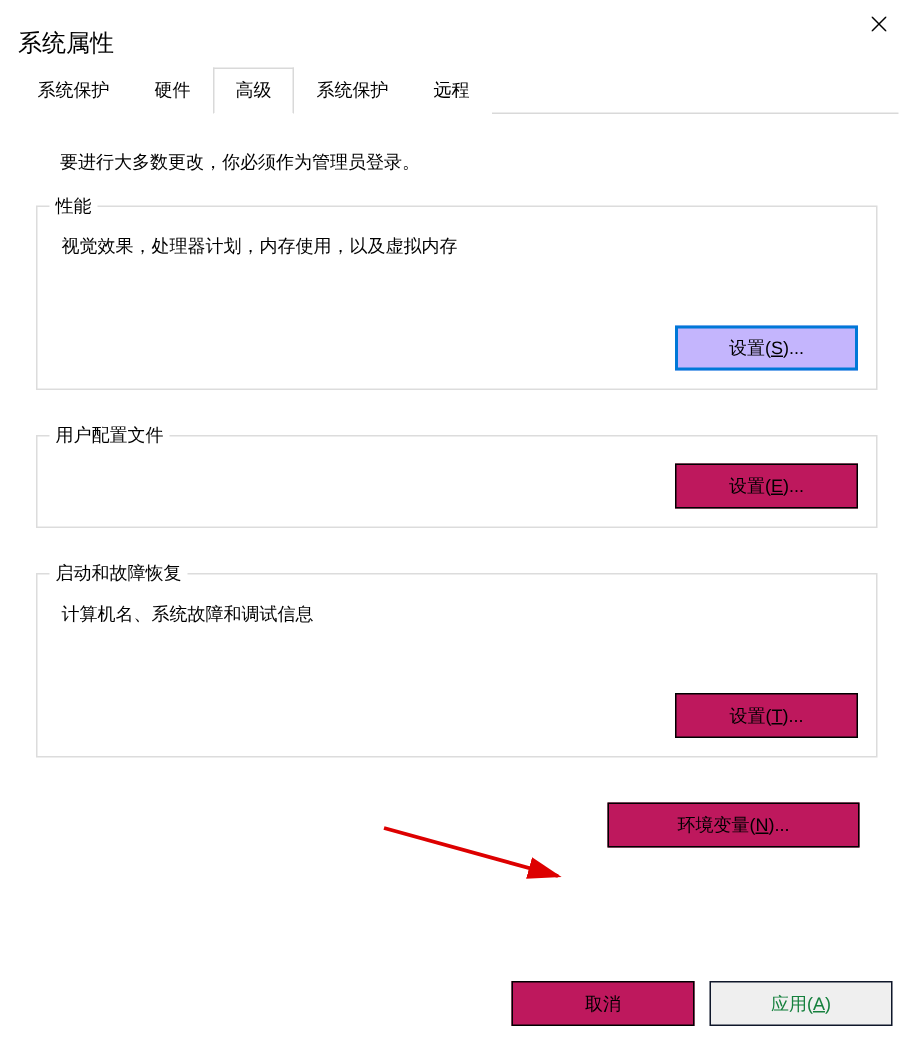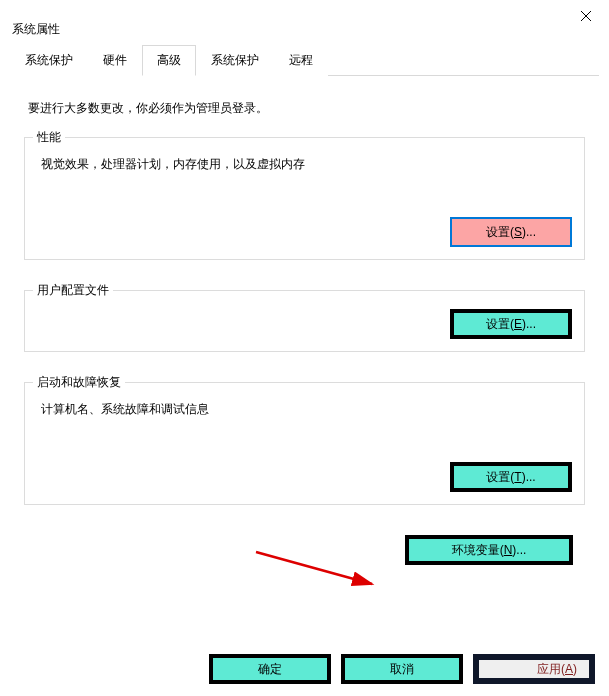--- a/index.html
+++ b/index.html
@@ -12,21 +12,21 @@
       position: relative;
       overflow: hidden;
     }
     .titlebar {
       height: 36px;
       display: flex;
       align-items: center;
       padding: 0 12px;
       position: relative;
     }
-    .titlebar .title { font-size: 12px; margin-top: 23px; }
+    .titlebar .title { font-size: 16px; margin-top: 23px; }
     .titlebar .close {
       position: absolute;
       right: 0; top: 0;
       width: 46px; height: 32px;
       display: flex;
       align-items: center;
       justify-content: center;
       cursor: pointer;
     }
     .titlebar .close svg { width: 10px; height: 10px; }
@@ -47,21 +47,21 @@
     }
     .tab.active {
       border: 1px solid #d9d9d9;
       border-bottom: 1px solid #fff;
     }
     .content {
       padding: 16px 24px 8px 24px;
     }
     .intro {
       font-size: 12px;
-      margin: 8px 8px 20px 4px;
+      margin: 8px 8px 20px 16px;
     }
     .group {
       border: 1px solid #dcdcdc;
       margin-bottom: 30px;
       position: relative;
       padding: 18px 12px 12px 12px;
     }
     .group-title {
       position: absolute;
       top: -9px;
@@ -75,37 +75,36 @@
       margin-bottom: 44px;
       padding-left: 4px;
     }
     .btn-row {
       display: flex;
       justify-content: flex-end;
     }
     .btn {
       min-width: 122px;
       height: 30px;
-      border: 4px solid #000000;
-      background: #5eead4;
+      border: 1px solid #000000;
+      background: #be185d;
       font-family: inherit;
       font-size: 12px;
       cursor: pointer;
       padding: 0 12px;
     }
     .btn.focused {
       border: 2px solid #0078d7;
-      background: #fca5a5;
+      background: #c4b5fd;
     }
     .btn.disabled {
-      color: #7f1d1d;
+      color: #15803d;
       background: #efefef;
-      border: 6px solid #0f172a;
+      border: 1px solid #0f172a;
       cursor: default;
-      text-align: right;
     }
     .env-row {
       display: flex;
       justify-content: flex-end;
       margin-top: 28px;
       padding-right: 12px;
       position: relative;
     }
     .env-row .btn { min-width: 168px; }
     .arrow {
@@ -186,18 +185,17 @@
 <svg class="arrow" width="140" height="60">
   <defs>
     <marker id="ah" markerWidth="10" markerHeight="10" refX="8" refY="3" orient="auto">
       <path d="M0,0 L9,3 L0,6 Z" fill="#d00"></path>
     </marker>
   </defs>
   <line x1="4" y1="4" x2="120" y2="36" stroke="#d00" stroke-width="2.5" marker-end="url(#ah)"></line>
 </svg>
 
 <div class="bottom-bar">
-  <button class="btn">确定</button>
   <button class="btn">取消</button>
   <button class="btn disabled">
     <span>应用(<span class="underline">A</span>)</span>
   </button>
 </div>
 
 </body></html>

